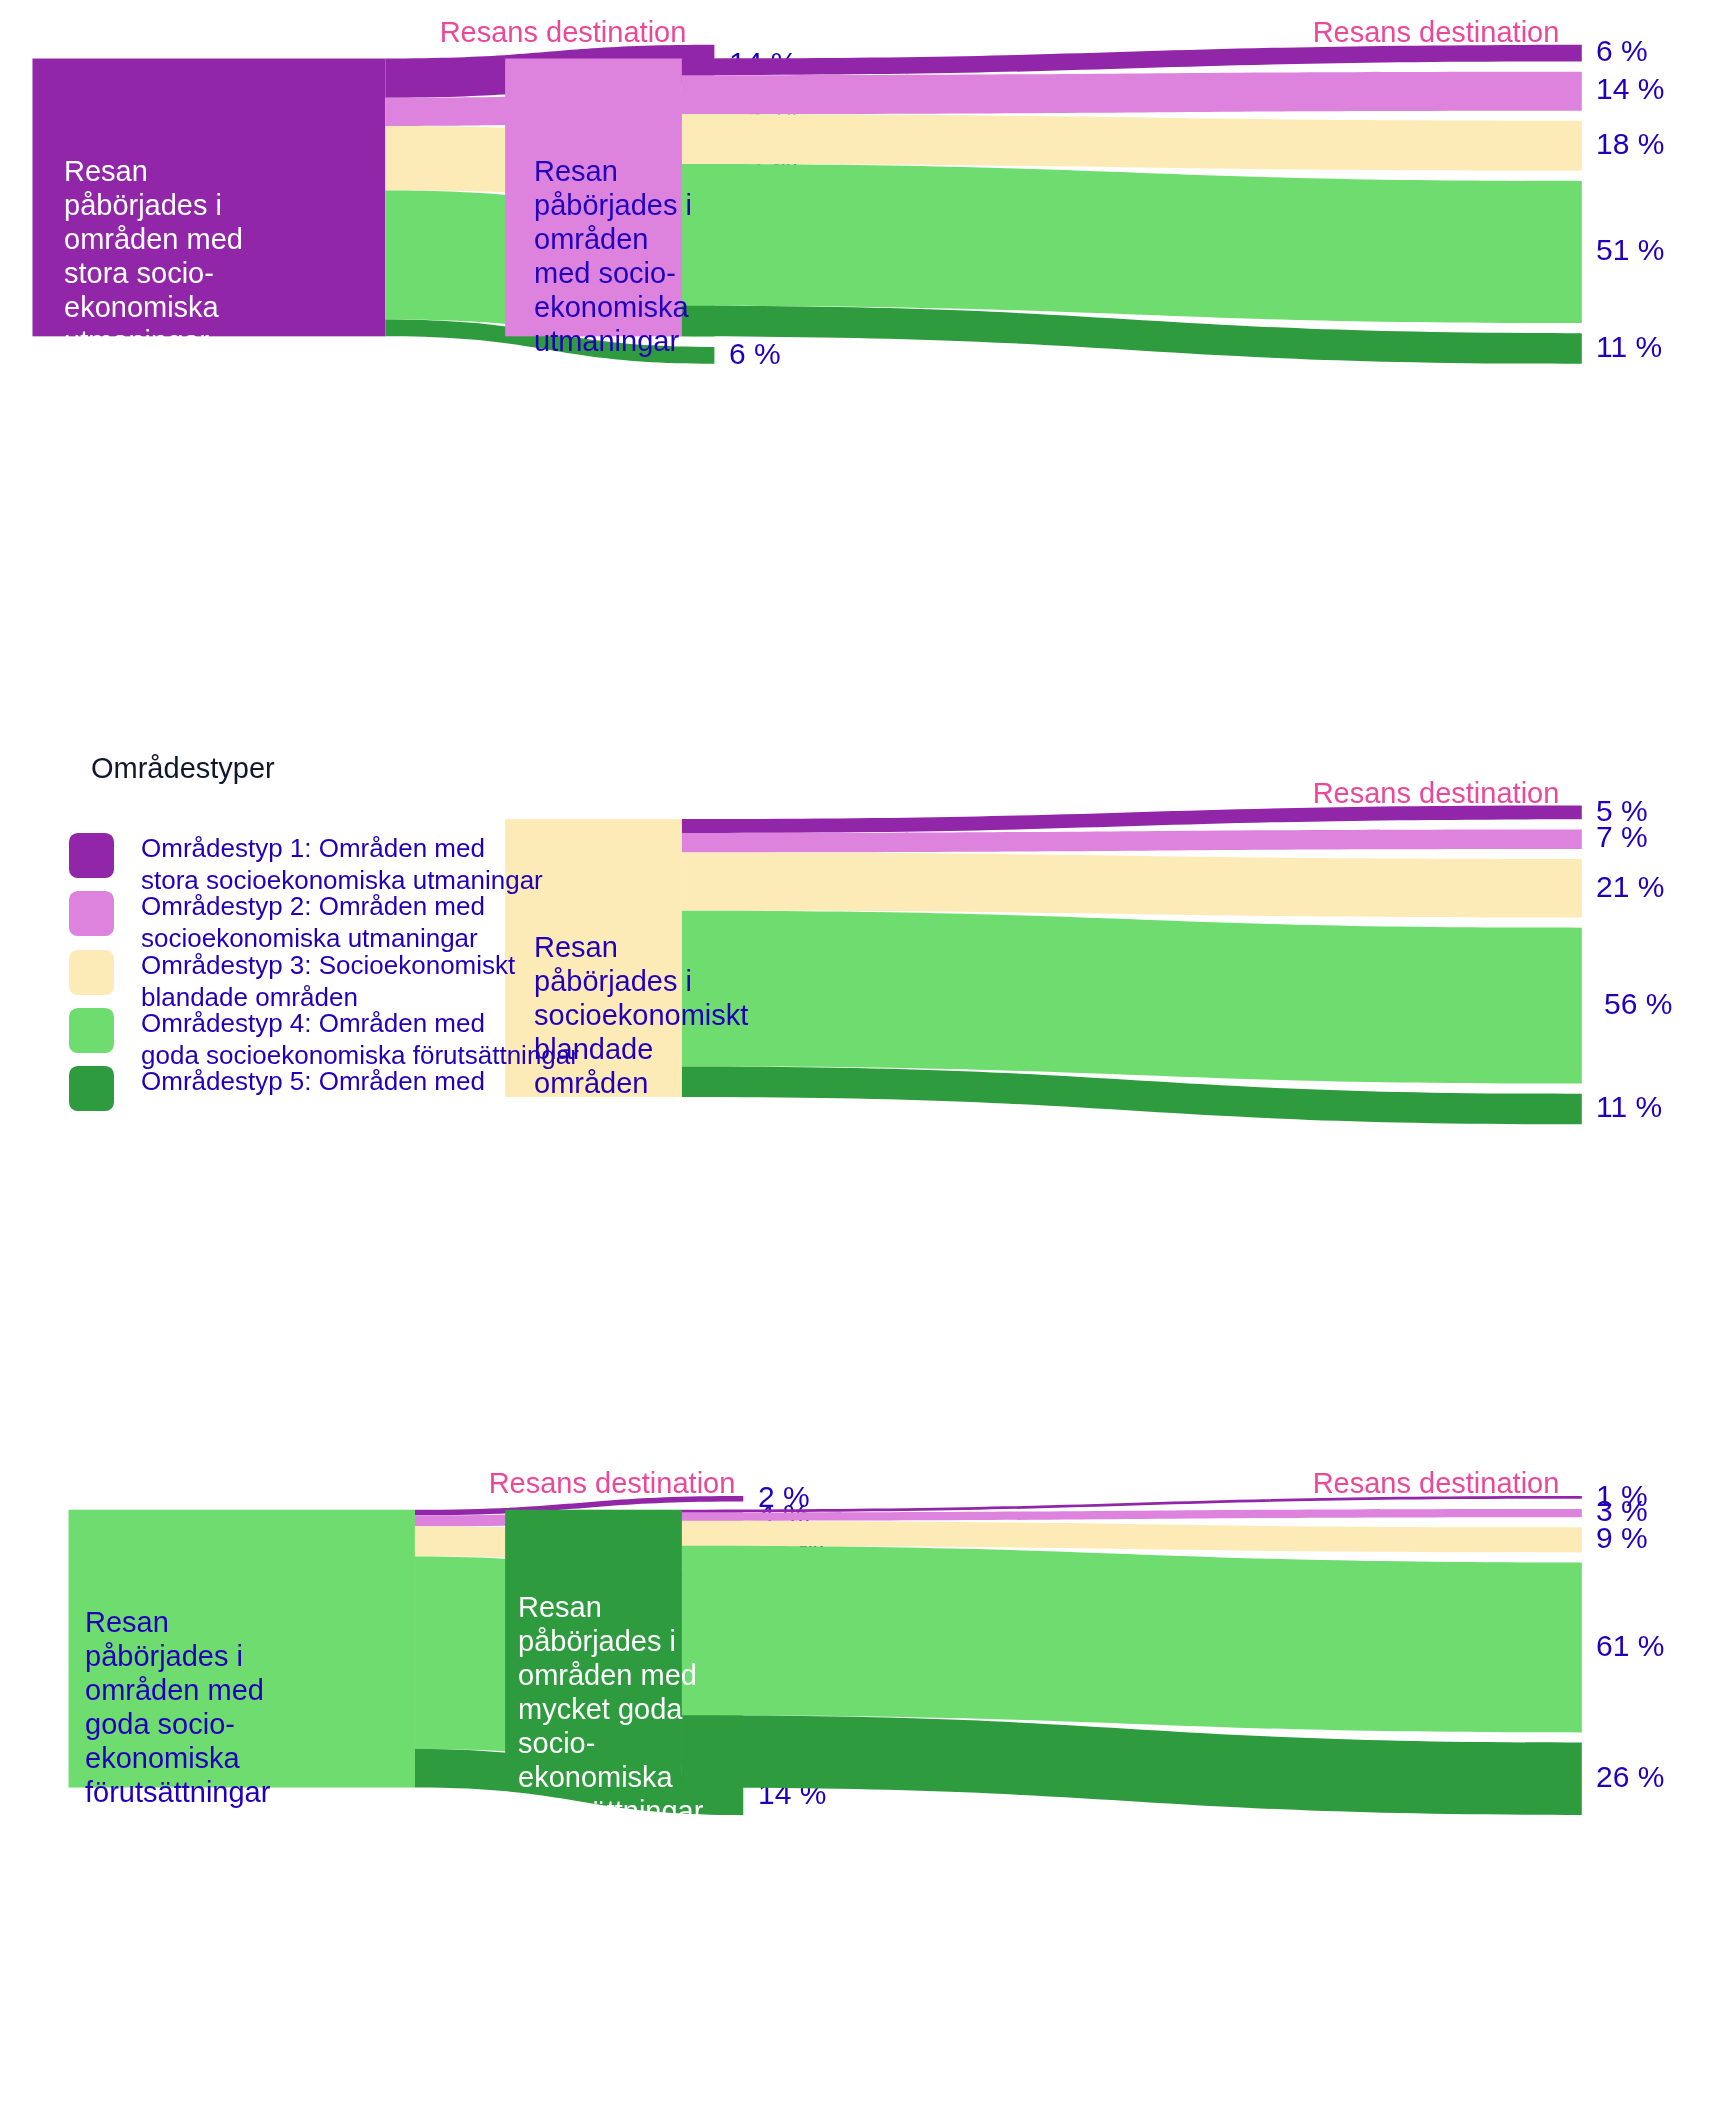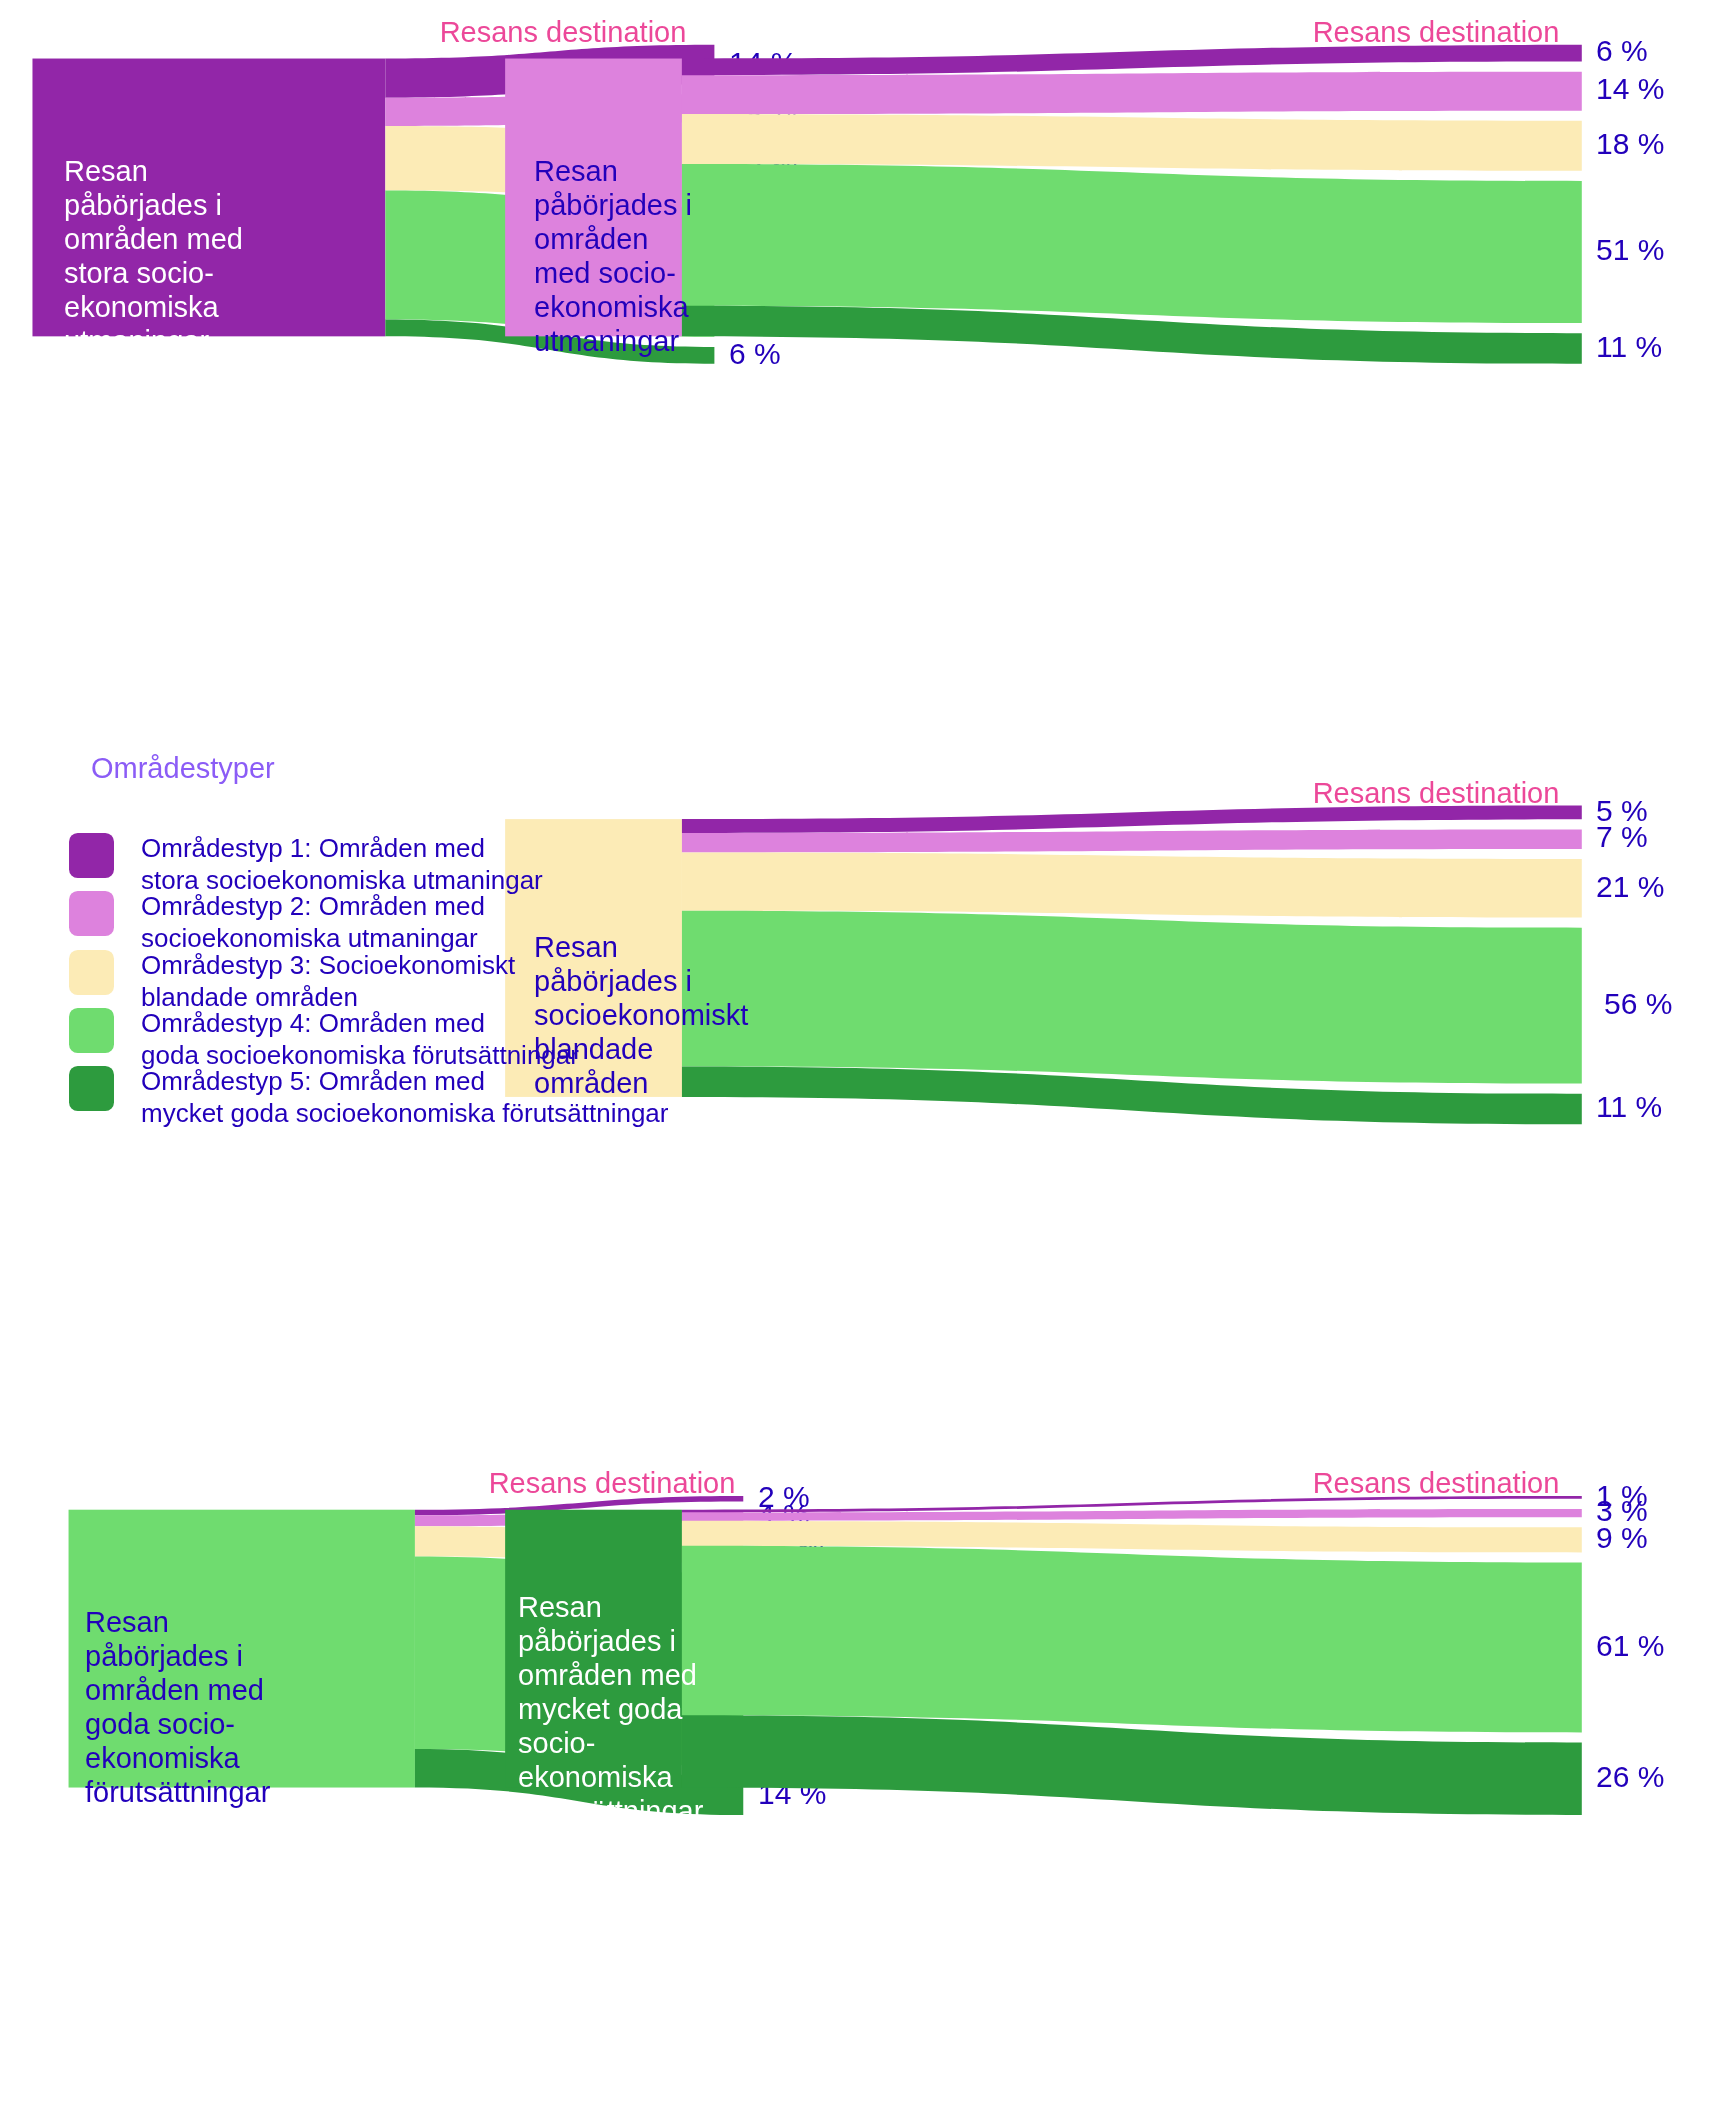--- a/index.html
+++ b/index.html
@@ -7,21 +7,21 @@
        font-family:"Liberation Sans","DejaVu Sans",sans-serif;}
   .panel{position:absolute;}
   .ptitle{position:absolute;font-size:29px;color:#ec4899;white-space:nowrap;}
   .nodelabel{position:absolute;font-size:29px;line-height:1.17;white-space:pre;}
   .nodelabel.onlight{color:#2200bb;}
   .nodelabel.ondark{color:#ffffff;}
   .vallabel{position:absolute;font-size:29px;color:#2200bb;white-space:nowrap;}
   svg{display:block;overflow:visible;}
   
   #legend{position:absolute;left:0px;top:751px;width:902px;height:678px;}
-  #legend .ltitle{position:absolute;left:91px;top:0.7px;font-size:29px;color:#8b5cf6;white-space:nowrap;}
+  #legend .ltitle{position:absolute;left:91px;top:0.7px;font-size:29px;color:#0f172a;white-space:nowrap;}
   #legend .lrow{position:absolute;left:69px;display:flex;align-items:flex-start;}
   #legend .sw{width:45px;height:45px;border-radius:8.7px;flex:0 0 auto;}
   #legend .ltext{margin-left:27px;font-size:26px;color:#2200bb;line-height:1.22;white-space:pre;}
 </style>
 </head>
 <body>
 
 <div id="panels-root">
     <div class="panel" style="left: 0px; top: 0px; width: 1729px; height: 2108px; pointer-events: none;">
       <svg width="1729" height="2108" style="position: absolute; left: 0px; top: 0px;" viewBox="0 0 2396 2921">
@@ -149,17 +149,17 @@
       <div class="lrow" style="top: 199px;">
         <div class="sw" style="background: rgb(252, 235, 182);"></div>
         <div class="ltext"><div class="">Områdestyp 3: Socioekonomiskt</div><div class="">blandade områden</div></div>
       </div>
       <div class="lrow" style="top: 257px;">
         <div class="sw" style="background: rgb(111, 220, 111);"></div>
         <div class="ltext"><div class="">Områdestyp 4: Områden med</div><div class="">goda socioekonomiska förutsättningar</div></div>
       </div>
       <div class="lrow" style="top: 315px;">
         <div class="sw" style="background: rgb(45, 155, 62);"></div>
-        <div class="ltext"><div class="">Områdestyp 5: Områden med</div><div class="">mycket goda socioekonomiska förutsättningar</div></div>
+        <div class="ltext"><div class="">Områdestyp 5: Områden med</div></div>
       </div>
     </div>
 </div>
 
 
 </body></html>

